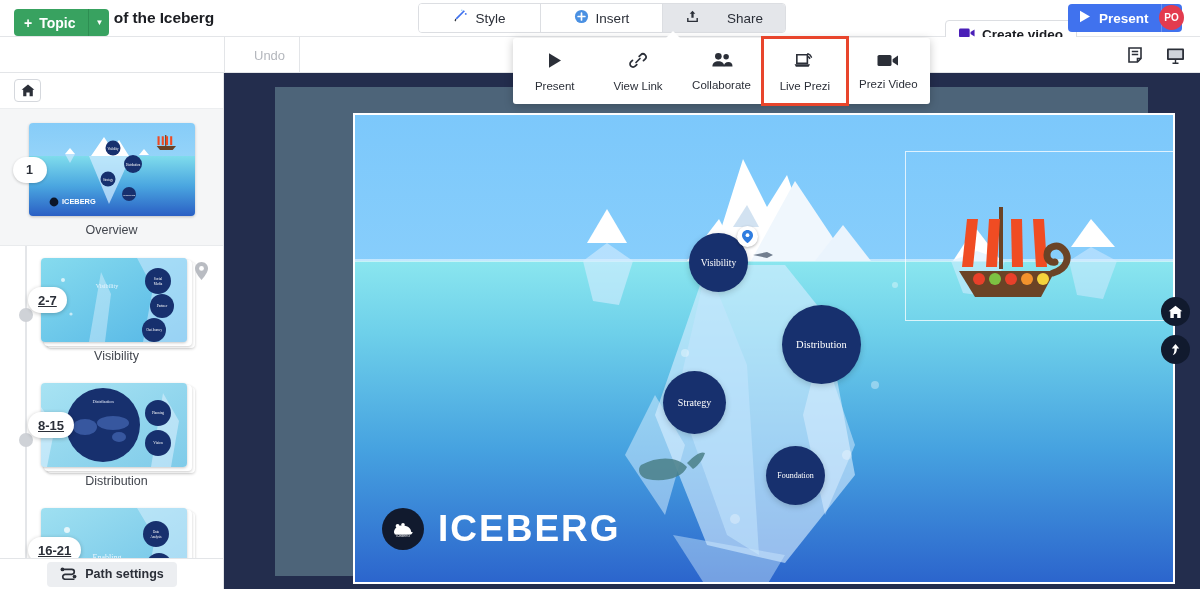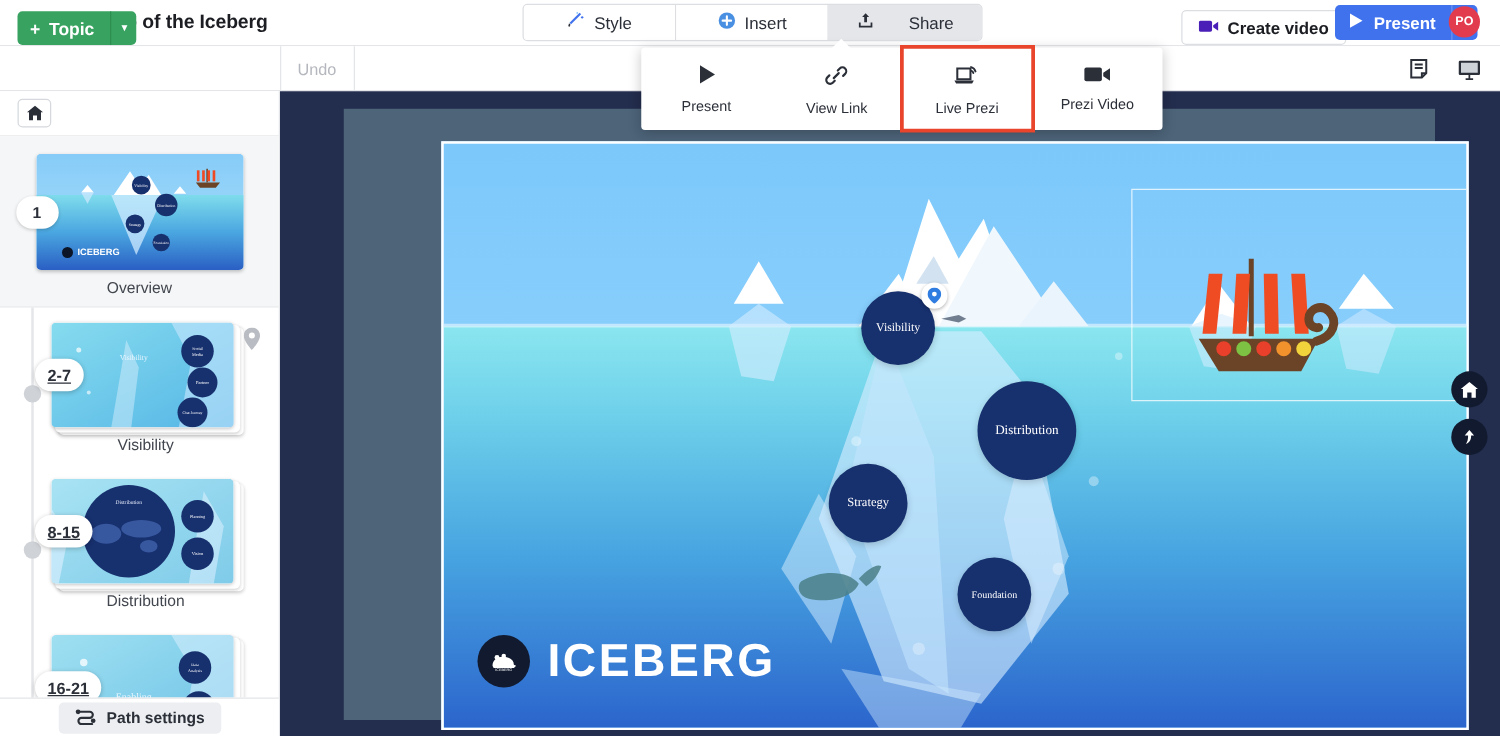--- a/index.html
+++ b/index.html
@@ -30,21 +30,21 @@
   .seg-btn {
     display: flex; align-items: center; justify-content: center; gap: 7px;
     padding: 0 22px; font-size: 13.5px; color: #2b2f38; cursor: pointer;
     border-right: 1px solid #dcdee2; background: #fff; height: 100%;
     min-width: 122px;
   }
   .seg-btn:last-child { border-right: none; justify-content: space-between; }
   .seg-btn.active { background: #e4e6ea; }
 
   .create-video-btn {
-    position: absolute; left: 945px; top: 8px; height: 28px;
+    position: absolute; left: 945px; top: 20px; height: 28px;
     display: flex; align-items: center; gap: 7px; padding: 0 13px;
     border: 1px solid #dcdee2; border-radius: 4px; background: #fff;
     font-size: 13.5px; font-weight: bold; color: #1b1d22; cursor: pointer;
   }
   .present-group {
     position: absolute; left: 1068px; top: 4px; height: 28px; display: flex;
     border-radius: 4px; overflow: hidden; background: #4072ee; cursor: pointer;
   }
   .present-main { display: flex; align-items: center; gap: 8px; padding: 0 12px 0 11px;
     color: #fff; font-size: 13.5px; font-weight: bold; border-right: 1px solid #6b92f2; }
@@ -78,21 +78,21 @@
     background: #fff; border-bottom: 1px solid #e3e5e8;
   }
   .topic-btn {
     position: absolute; left: 14px; top: 9px; height: 27px; display: flex;
     background: #38a260; border-radius: 4px; overflow: hidden; color: #fff;
     font-size: 14px; font-weight: bold; cursor: pointer; z-index: 12;
   }
   .topic-main { display: flex; align-items: center; gap: 7px; padding: 0 13px 0 10px; border-right: 1px solid #2d8e52; }
   .topic-caret { display: flex; align-items: center; justify-content: center; width: 20px; font-size: 8px; }
   .undo-btn {
-    position: absolute; left: 224px; top: 0; height: 36px; display: flex; align-items: center;
+    position: absolute; left: 240px; top: 0; height: 36px; display: flex; align-items: center;
     padding: 0 14px; font-size: 13px; color: #b4b7bd; cursor: default;
     border-right: 1px solid #e3e5e8;
   }
   .undo-sep { position: absolute; left: 224px; top: 0; width: 1px; height: 36px; background: #e3e5e8; }
   .subbar-right { position: absolute; right: 14px; top: 0; height: 36px; display: flex; align-items: center; gap: 17px; }
   .icon-btn { width: 22px; height: 22px; display: flex; align-items: center; justify-content: center; cursor: pointer; }
 
   
   .sidebar {
     position: absolute; top: 73px; left: 0; width: 224px; height: 516px;
@@ -604,20 +604,31 @@
     <div class="share-item">
       <span>
         <svg width="20" height="20" viewBox="0 0 20 20">
             <path d="M8 12.5l4-4" stroke="#2b2f38" stroke-width="1.7" stroke-linecap="round"></path>
             <path d="M11.2 6.4l1.6-1.6a3 3 0 014.3 4.3l-1.6 1.6" stroke="#2b2f38" stroke-width="1.7" fill="none" stroke-linecap="round"></path>
             <path d="M8.8 14.6l-1.6 1.6a3 3 0 01-4.3-4.3l1.6-1.6" stroke="#2b2f38" stroke-width="1.7" fill="none" stroke-linecap="round"></path>
           </svg>
       </span>
       <span class="lbl">View Link</span>
     </div>
+    <div class="share-item">
+      <span>
+        <svg width="22" height="18" viewBox="0 0 24 18">
+            <circle cx="8" cy="5" r="3.6" fill="#2b2f38"></circle>
+            <circle cx="16.5" cy="5.5" r="3" fill="#2b2f38"></circle>
+            <path d="M1.5 16c0-3.6 2.9-5.6 6.5-5.6s6.5 2 6.5 5.6z" fill="#2b2f38"></path>
+            <path d="M14 16c0-3 2-4.8 5-4.8 2.6 0 4.5 1.6 4.5 4.8z" fill="#2b2f38"></path>
+          </svg>
+      </span>
+      <span class="lbl">Collaborate</span>
+    </div>
     <div class="share-item highlight">
       <span>
         <svg width="23" height="20" viewBox="0 0 24 20">
             <path d="M4 4.5h11v9H4z" fill="none" stroke="#2b2f38" stroke-width="1.7"></path>
             <path d="M1.6 14.5h16.2l-1.4 2.6H3z" fill="#2b2f38"></path>
             <path d="M15.5 3.4a5.2 5.2 0 013.7 3.6M15.8 6.6a2.4 2.4 0 011.6 1.7" stroke="#2b2f38" stroke-width="1.6" fill="none" stroke-linecap="round"></path>
           </svg>
       </span>
       <span class="lbl">Live Prezi</span>
     </div>

